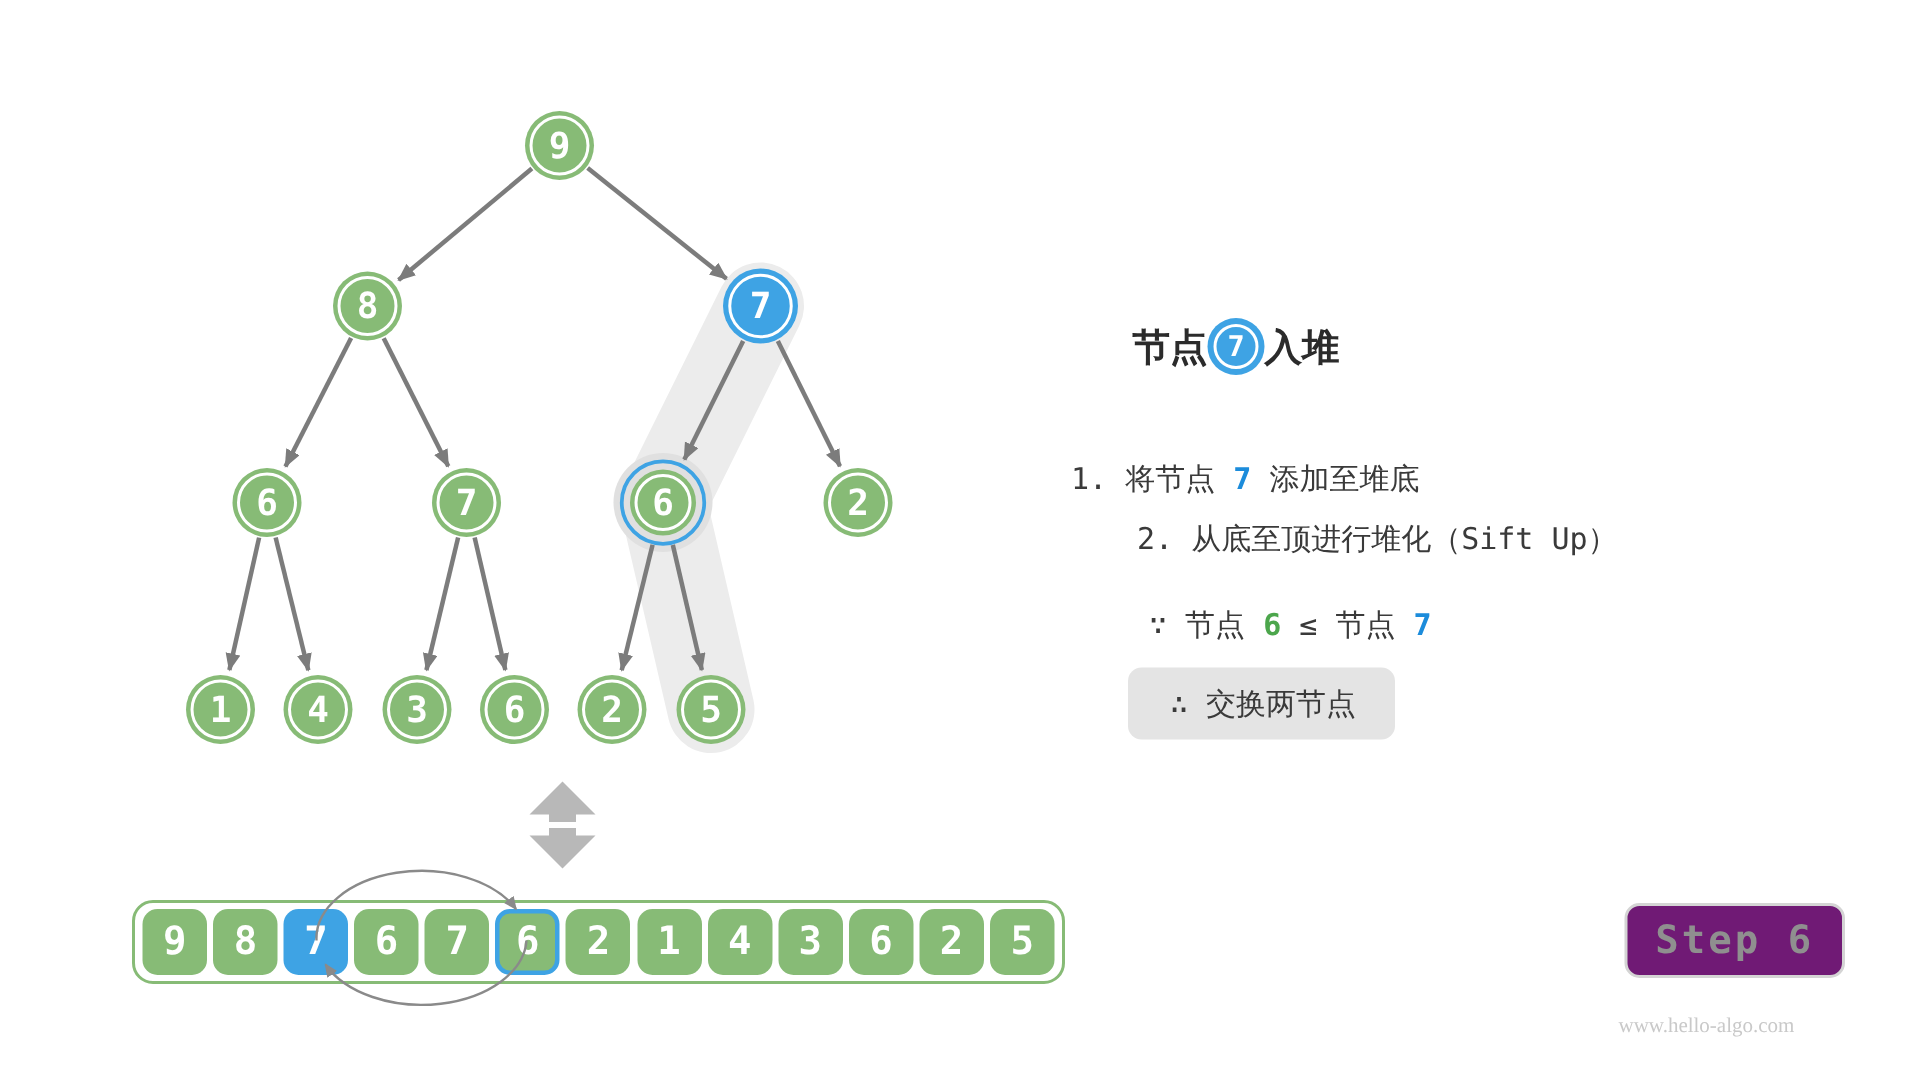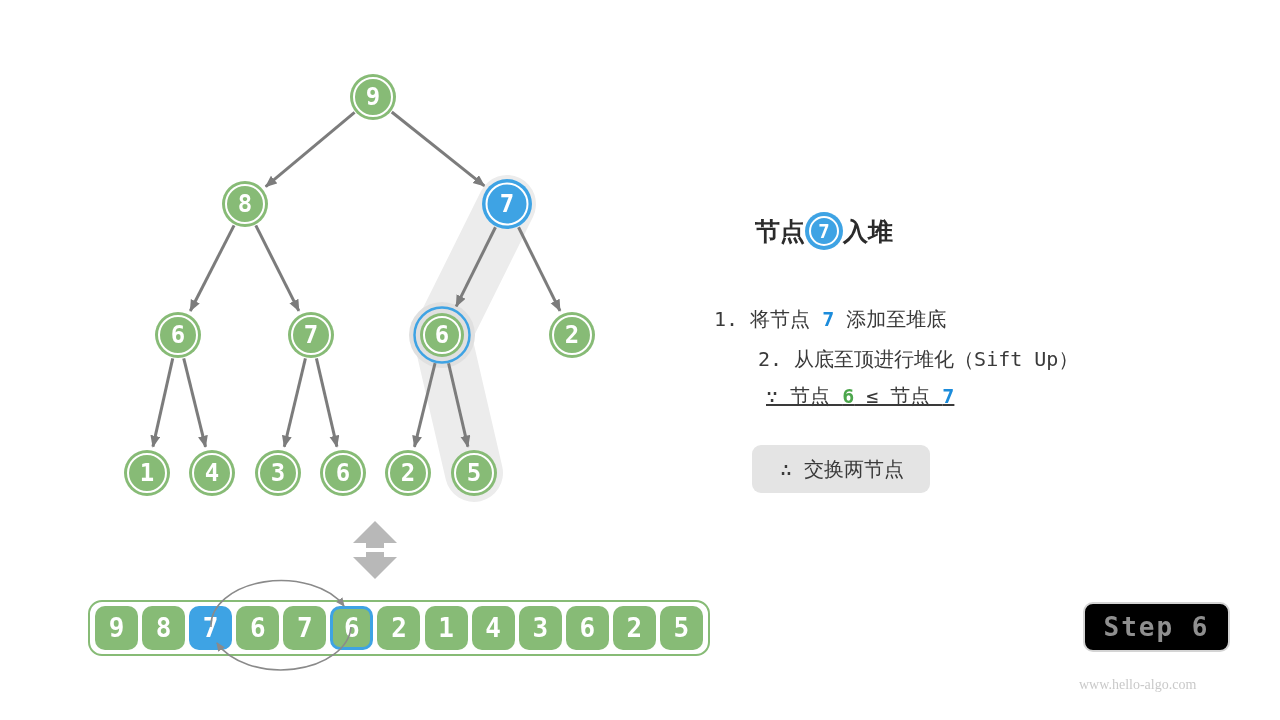--- a/index.html
+++ b/index.html
@@ -33,21 +33,21 @@
   }
   .title-badge-ring{
     width:30px;height:30px;border:2px solid #fff;border-radius:50%;box-sizing:border-box;
     display:flex;align-items:center;justify-content:center;
     color:#fff;font-size:19px;font-weight:bold;
     font-family:"DejaVu Sans Mono","DejaVu Sans",sans-serif;
   }
   .line{position:absolute;font-size:20px;color:var(--text);white-space:pre;z-index:2;}
   #line-1{left:714px;top:292px;margin-top:14px;}
   #line-2{left:758px;top:346px;}
-  #line-3{left:766px;top:383px;text-decoration:underline;}
+  #line-3{left:766px;top:403px;}
   .num-blue{color:var(--blue-text);font-weight:bold;}
   .num-green{color:var(--green-text);font-weight:bold;}
   .conclusion-box{
     position:absolute;left:752px;top:445px;width:178px;height:48px;background:var(--box-bg);
     border-radius:9px;display:flex;align-items:center;padding-left:28px;box-sizing:border-box;
     font-size:20px;color:var(--text);white-space:pre;z-index:2;
   }
 
   
   .array-box{
@@ -58,21 +58,21 @@
   .cell{
     width:43px;height:44px;border-radius:10px;background:var(--green);color:#fff;
     display:flex;align-items:center;justify-content:center;box-sizing:border-box;
     font-size:26px;font-weight:bold;font-family:"DejaVu Sans Mono","DejaVu Sans",sans-serif;
   }
   .cell.blue{background:var(--blue);}
   .cell.outline{border:3px solid var(--blue);}
 
   .step-badge{
     position:absolute;left:1083px;top:602px;width:147px;height:50px;box-sizing:border-box;
-    border:2px solid var(--step-border);border-radius:10px;background:#000000;
+    border:2px solid var(--step-border);border-radius:10px;background:#701a75;
     display:flex;align-items:center;justify-content:center;
     font-size:26px;font-weight:bold;color:var(--step-text);letter-spacing:2px;z-index:2;
     font-family:"DejaVu Sans Mono","Liberation Mono",monospace;
   }
   .watermark{
     position:absolute;left:1079px;top:677px;font-size:14px;color:var(--watermark);z-index:2;
     font-family:Liberation Serif, serif;
   }
 </style>
 </head>

